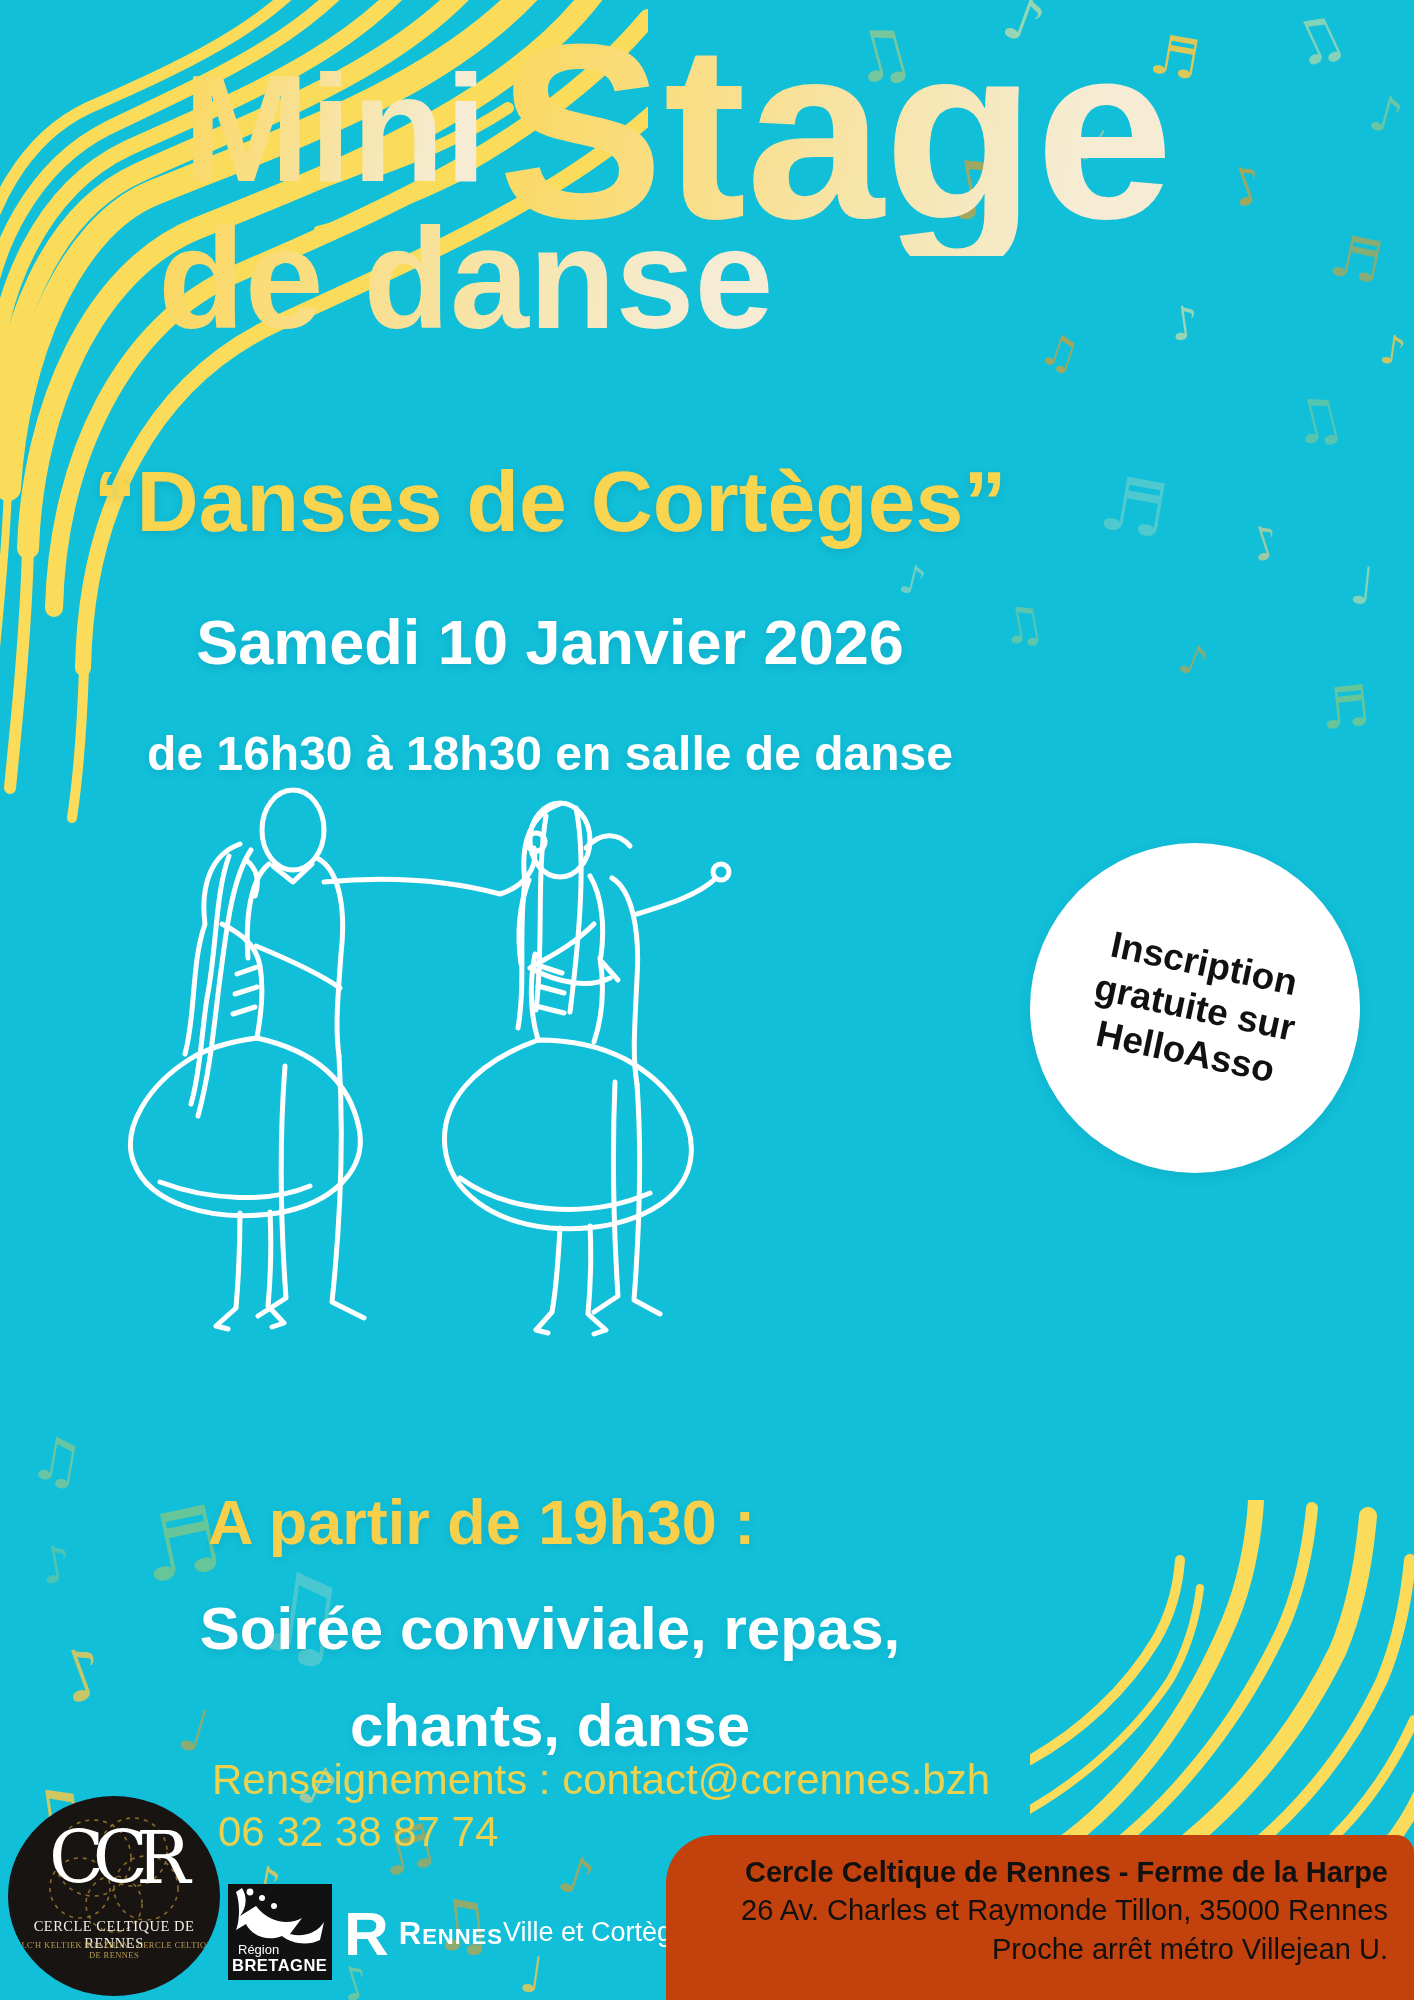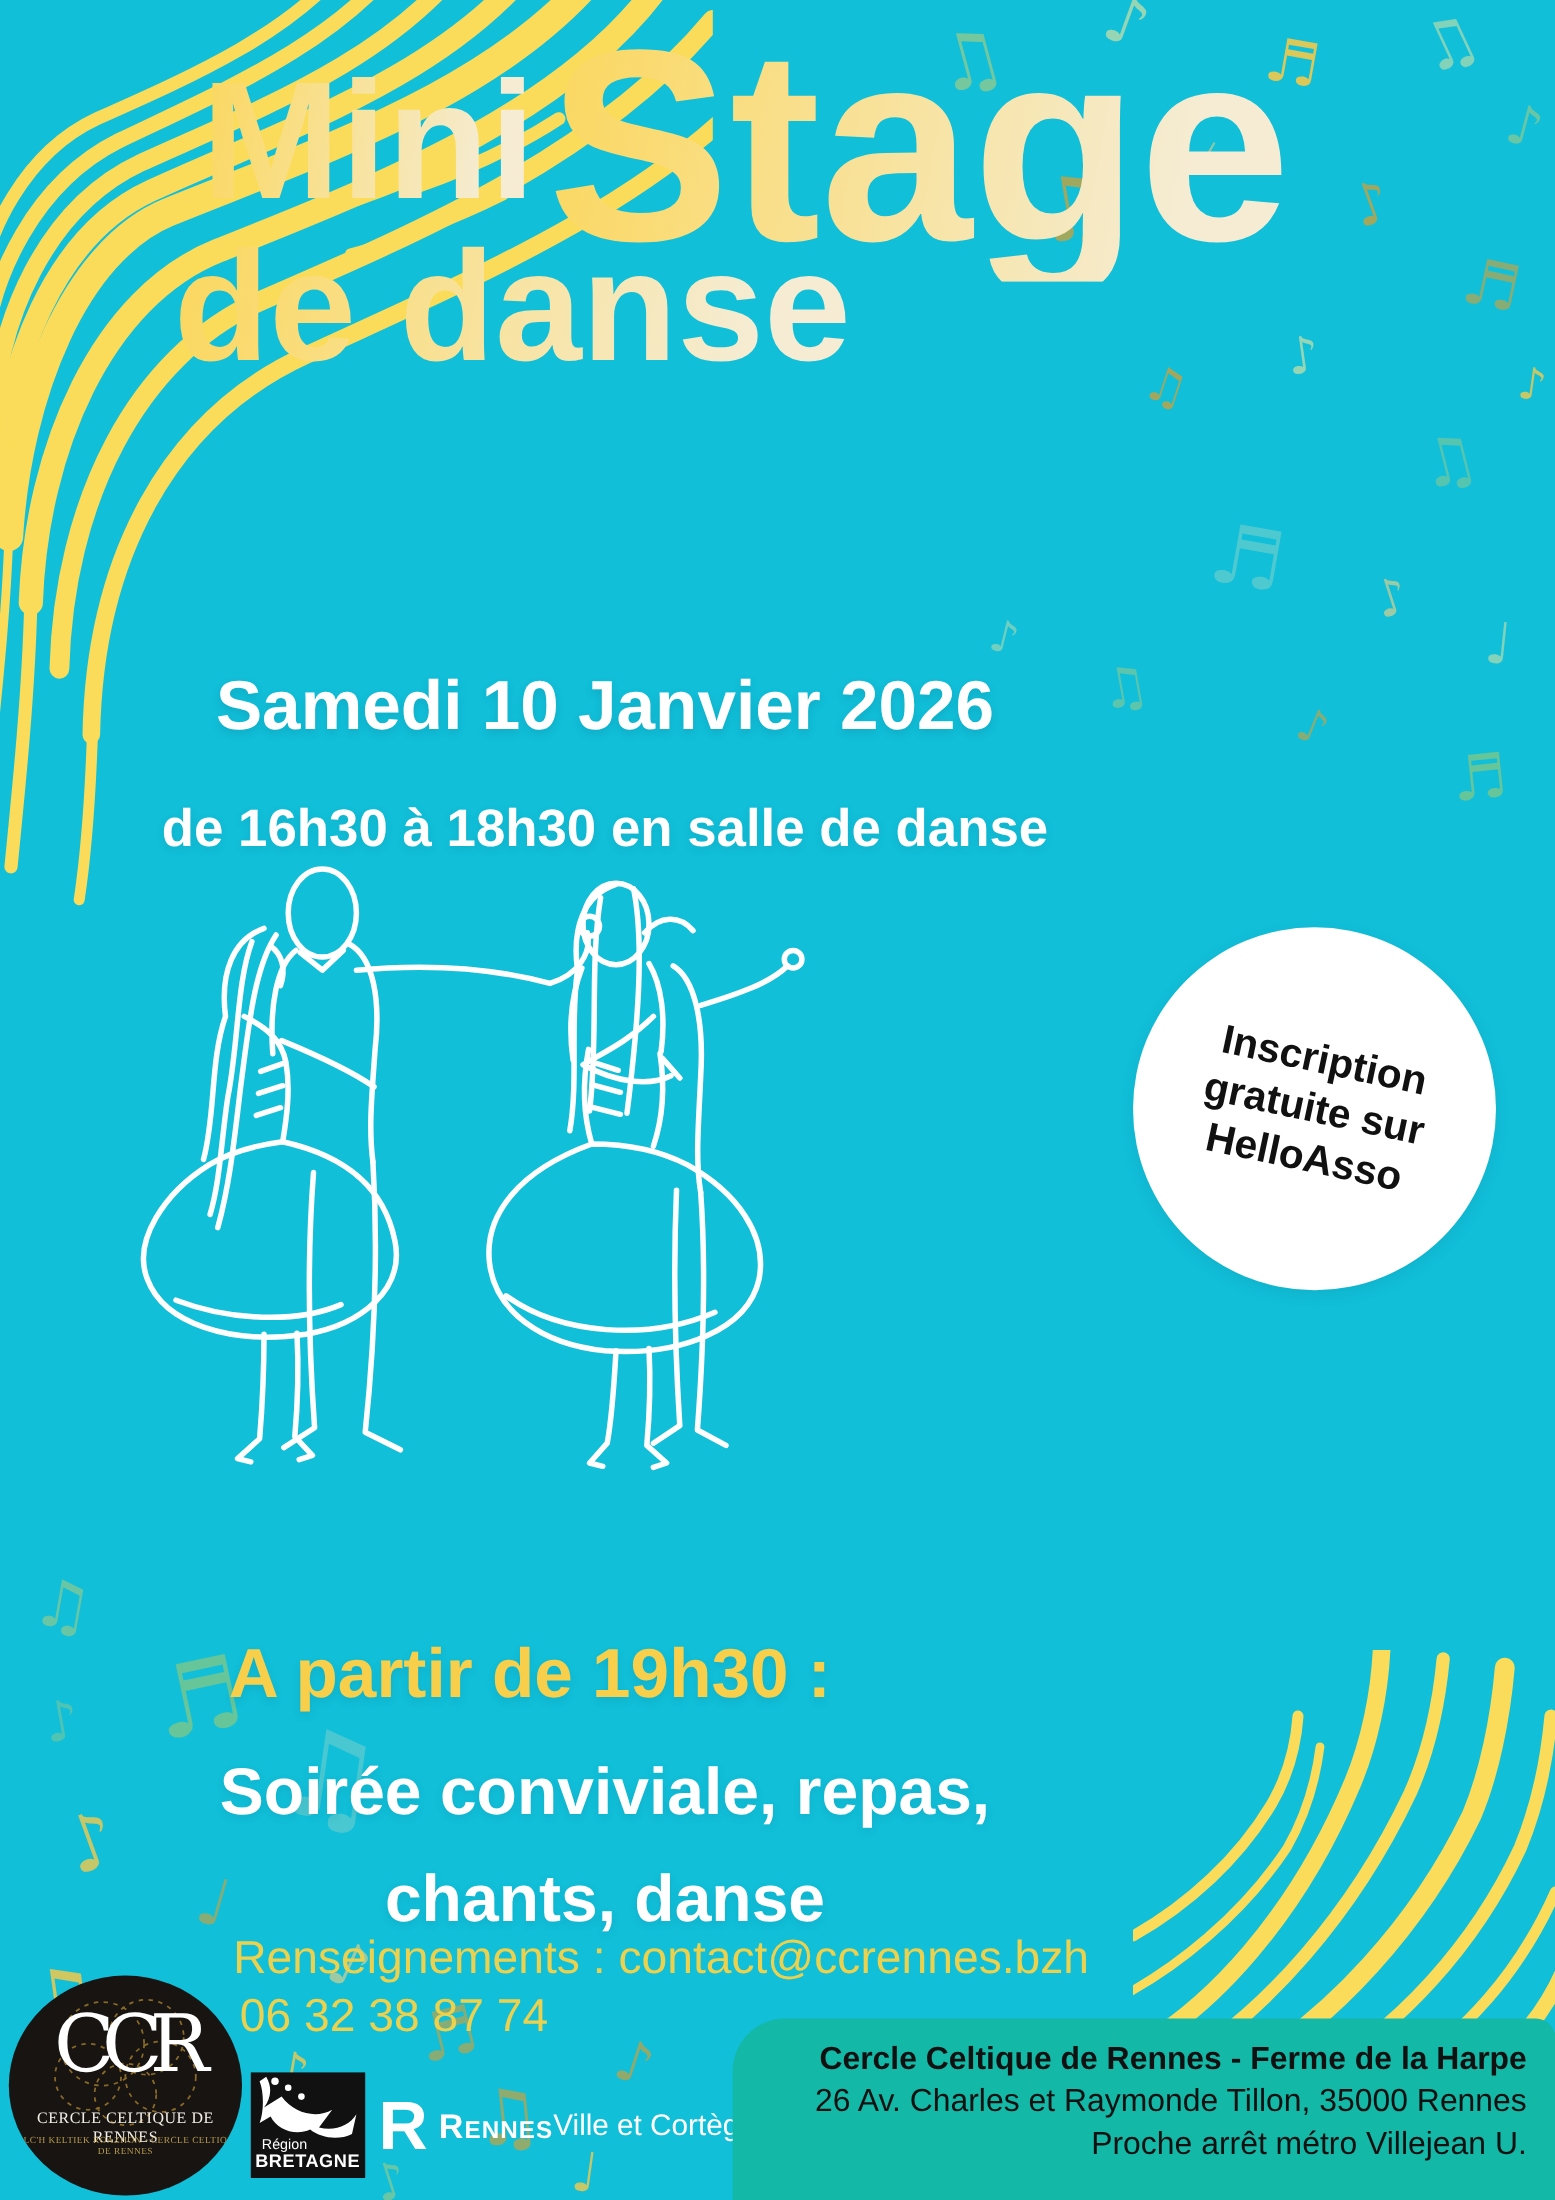--- a/index.html
+++ b/index.html
@@ -98,21 +98,21 @@
   .region-line2{position:absolute;left:4px;top:72px;font-size:16.5px;font-weight:700;color:#fff;letter-spacing:.5px;}
   .rennes-logo{
     left:344px;top:1906px;z-index:4;display:flex;align-items:center;gap:10px;color:#fff;
   }
   .rennes-r{font-size:62px;font-weight:700;line-height:.9;}
   .rennes-words{display:flex;flex-direction:row;line-height:1.05;}
   .rennes-name{font-size:31px;font-weight:700;font-variant:small-caps;letter-spacing:1px;}
   .rennes-tagline{font-size:27px;font-weight:400;}
   
   .address-box{
-    left:666px;top:1835px;width:748px;height:165px;background:#14b8a6;z-index:5;
+    left:666px;top:1835px;width:748px;height:165px;background:#c2410c;z-index:5;
     border-radius:48px 18px 0 0;
     padding:18px 26px 0 20px;box-sizing:border-box;
     text-align:right;color:#111;font-size:29px;line-height:1.32;
   }
   .address-line1{font-weight:700;font-size:29px;}
 </style>
 </head>
 <body>
 
 <div class="poster">
@@ -184,20 +184,21 @@
       <span class="note" style="left: 660px; top: 1930px; font-size: 64px; color: rgb(185, 165, 75); opacity: 0.7; transform: rotate(-12deg);">♬</span>
       <span class="note" style="left: 520px; top: 1950px; font-size: 50px; color: rgb(242, 201, 76); opacity: 0.8; transform: rotate(8deg);">♩</span>
       <span class="note" style="left: 340px; top: 1960px; font-size: 46px; color: rgb(143, 202, 143); opacity: 0.7; transform: rotate(-18deg);">♪</span>
       <span class="note" style="left: 120px; top: 1930px; font-size: 55px; color: rgb(142, 211, 201); opacity: 0.6; transform: rotate(12deg);">♫</span>
       <span class="note" style="left: 40px; top: 1540px; font-size: 50px; color: rgb(143, 202, 143); opacity: 0.5; transform: rotate(-10deg);">♪</span>
     </div>
 
   <div class="abs w-mini grad">Mini</div>
   <div class="abs w-stage grad">Stage</div>
   <div class="abs t-line2 grad">de danse</div>
+  <div class="abs subtitle">“Danses de Cortèges”</div>
   <div class="abs date-line">Samedi 10 Janvier 2026</div>
   <div class="abs time-line">de 16h30 à 18h30 en salle de danse</div>
 
   <svg id="dancers" class="abs" width="724" height="572" viewBox="0 0 724 572">
     <g fill="none" stroke="#ffffff" stroke-width="5" stroke-linecap="round" stroke-linejoin="round">
 
       <ellipse cx="205" cy="48" rx="31" ry="40"></ellipse>
       <path d="M185,84 L205,100 L224,82"></path>
       <path d="M229,76 C252,88 258,128 253,172 C250,214 247,244 251,274"></path>
       <path d="M181,82 C163,96 157,134 160,176"></path>

